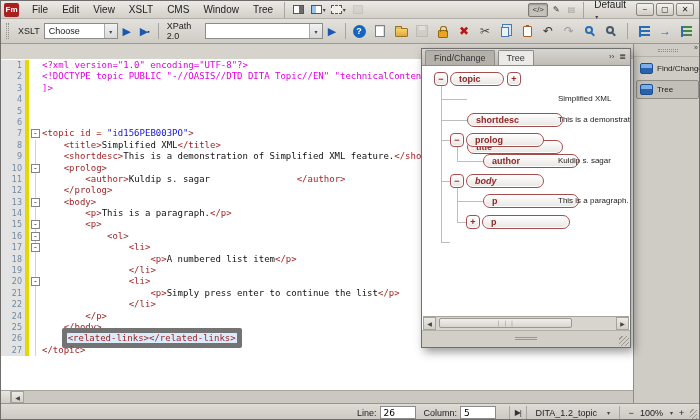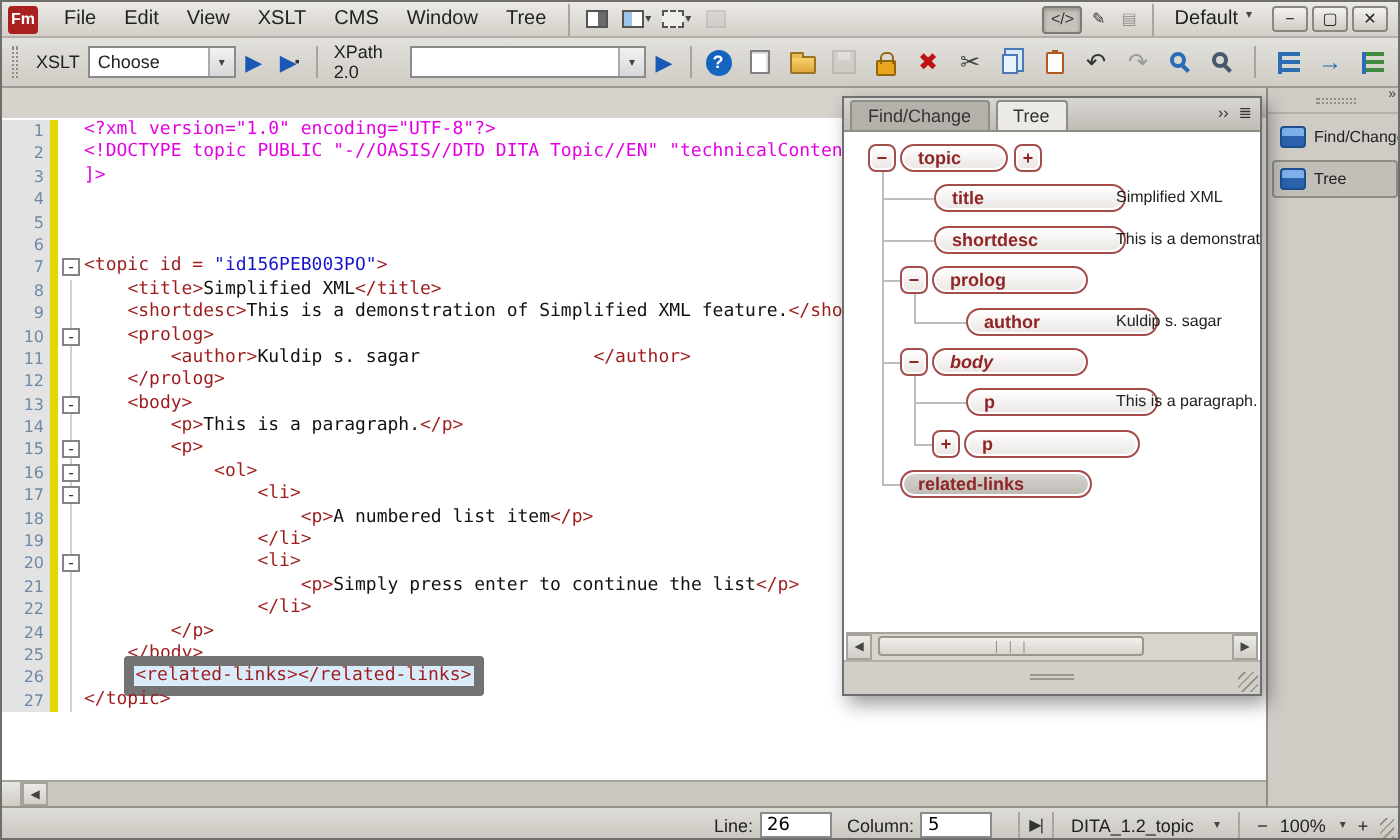--- a/index.html
+++ b/index.html
@@ -12,21 +12,21 @@
   .fm-logo{width:15px;height:14px;background:#a8201f;color:#fff;font-size:8px;font-weight:bold;
            display:flex;align-items:center;justify-content:center;border-radius:2px;margin-right:6px;}
   .menu-item{padding:0 7px;line-height:18px;}
   .tb-sep{width:1px;height:16px;background:#a8a59e;margin:0 4px;flex:0 0 auto;}
   .tbtn{min-width:18px;height:18px;display:flex;align-items:center;justify-content:center;flex:0 0 auto;position:relative;}
   .tbtn.dis{opacity:.45;}
   .dd{font-size:6px;color:#444;margin-left:1px;}
   .mode-btn{padding:0 3px;height:14px;display:flex;align-items:center;font-size:8px;color:#333;margin:0 1px;}
   .mode-btn.active{border:1px solid #7c7a74;background:#c6c3bc;box-shadow:inset 0 1px 2px rgba(0,0,0,.25);border-radius:2px;}
   .mode-btn.dis{opacity:.4;}
-  .workspace{display:flex;align-items:flex-start;gap:3px;padding:0 6px;}
+  .workspace{display:flex;align-items:flex-start;gap:3px;padding:0 6px;flex-direction:column;}
   .winbtn{width:18px;height:13px;border:1px solid #8a8781;background:linear-gradient(#f4f2ee,#cfccc5);
           display:flex;align-items:center;justify-content:center;font-size:8px;margin-left:2px;border-radius:2px;}
   
   .toolbar{position:absolute;top:18px;left:0;right:0;height:25px;display:flex;align-items:center;
            background:linear-gradient(#e3e1dd,#cfccc5);border-bottom:1px solid #9c9a94;padding:0 4px;}
   .vgrip{width:3px;height:16px;border-left:1px dotted #8f8d87;border-right:1px dotted #8f8d87;margin:0 5px 0 1px;flex:0 0 auto;}
   .tb-label{margin:0 4px;font-size:9px;}
   .combo{background:#fff;border:1px solid #8b8b8b;height:16px;display:flex;align-items:center;
          font-size:9px;padding-left:4px;position:relative;flex:0 0 auto;}
   .combo .arr{margin-left:auto;width:13px;height:100%;border-left:1px solid #aaa;display:flex;align-items:center;
@@ -353,21 +353,21 @@
         <div class="cline" style="left: 19px; top: 176.2px; width: 9px; height: 1px;"></div>
         <div class="cline" style="left: 19px; top: 20px; width: 1px; height: 156.2px;"></div>
         <div class="cline" style="left: 35px; top: 81.2px; width: 1px; height: 13.4px;"></div>
         <div class="cline" style="left: 35px; top: 122px; width: 1px; height: 33.8px;"></div>
         <div class="trow" style="top: 6px;">
           <span class="mbox" style="left: 12px;">−</span>
           <span class="nbox" style="left: 28px; width: 54px;">topic</span>
           <span class="mbox" style="left: 85px;">+</span>
         </div>
         <div class="trow" style="top: 26.4px;">
-          <span class="nbox" style="left: 45px; width: 96px;">title</span>
+          <span class="nbox" style="left: 45px; width: 96px; margin-top: 48px;">title</span>
           <span class="tval">Simplified XML</span>
         </div>
         <div class="trow" style="top: 46.8px;">
           <span class="nbox" style="left: 45px; width: 96px;">shortdesc</span>
           <span class="tval">This is a demonstration of S</span>
         </div>
         <div class="trow" style="top: 67.2px;">
           <span class="mbox" style="left: 28px;">−</span>
           <span class="nbox" style="left: 44px; width: 78px;">prolog</span>
         </div>
@@ -379,23 +379,20 @@
           <span class="mbox" style="left: 28px;">−</span>
           <span class="nbox" style="left: 44px; width: 78px; font-style: italic;">body</span>
         </div>
         <div class="trow" style="top: 128.4px;">
           <span class="nbox" style="left: 61px; width: 96px;">p</span>
           <span class="tval">This is a paragraph.</span>
         </div>
         <div class="trow" style="top: 148.8px;">
           <span class="mbox" style="left: 44px;">+</span>
           <span class="nbox" style="left: 60px; width: 88px;">p</span>
-        </div>
-        <div class="trow" style="top: 169.2px;">
-          <span class="nbox sel" style="left: 28px; width: 96px;">related-links</span>
         </div>
       </div>
     <div class="pscroll">
       <div class="sbtn">◀</div>
       <div class="track">
         <div class="pthumb">｜｜｜</div>
       </div>
       <div class="sbtn">▶</div>
     </div>
     <div class="panel-ft">

